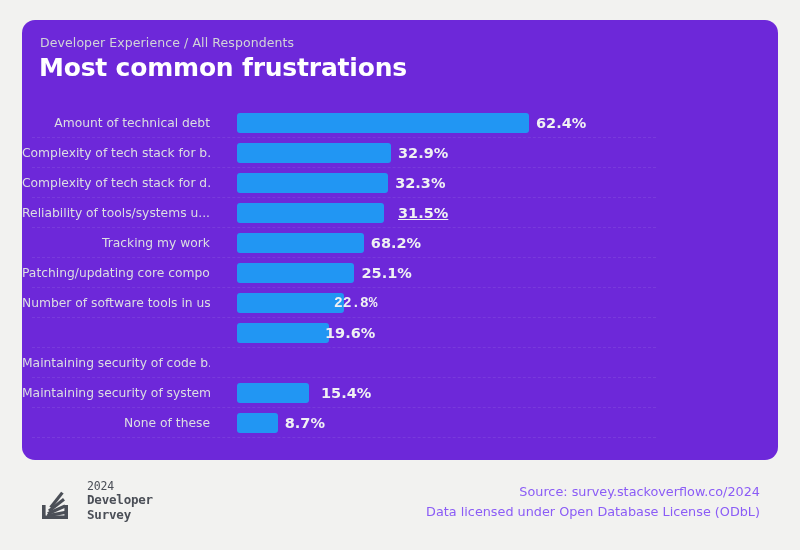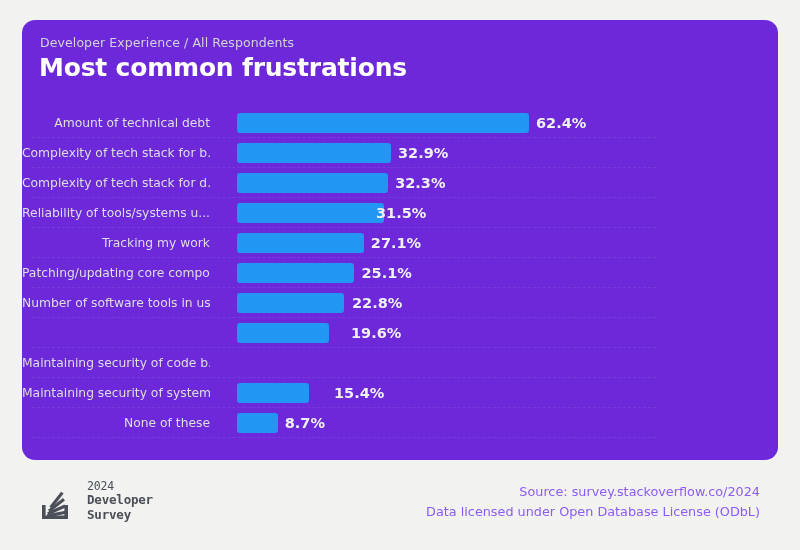--- a/index.html
+++ b/index.html
@@ -195,64 +195,64 @@
         <div class="bar-track">
           <div class="bar" style="width: 151.147px; background: rgb(33, 150, 243);"></div>
           <div class="bar-value" style="left: 151.147px;">32.3%</div>
         </div>
       </div>
       <div class="bar-row" style="top: 90px;">
         <div class="grid-line"></div>
         <div class="cat-label">Reliability of tools/systems u...</div>
         <div class="bar-track">
           <div class="bar" style="width: 147.404px; background: rgb(33, 150, 243);"></div>
-          <div class="bar-value" style="left: 132px;">31.5%</div>
+          <div class="bar-value" style="left: 154px; text-decoration: underline;">31.5%</div>
         </div>
       </div>
       <div class="bar-row" style="top: 120px;">
         <div class="grid-line"></div>
         <div class="cat-label">Tracking my work</div>
         <div class="bar-track">
           <div class="bar" style="width: 126.814px; background: rgb(33, 150, 243);"></div>
-          <div class="bar-value" style="left: 126.814px;">27.1%</div>
+          <div class="bar-value" style="left: 126.814px;">68.2%</div>
         </div>
       </div>
       <div class="bar-row" style="top: 150px;">
         <div class="grid-line"></div>
         <div class="cat-label">Patching/updating core compone...</div>
         <div class="bar-track">
           <div class="bar" style="width: 117.455px; background: rgb(33, 150, 243);"></div>
           <div class="bar-value" style="left: 117.455px;">25.1%</div>
         </div>
       </div>
       <div class="bar-row" style="top: 180px;">
         <div class="grid-line"></div>
         <div class="cat-label">Number of software tools in us...</div>
         <div class="bar-track">
           <div class="bar" style="width: 106.692px; background: rgb(33, 150, 243);"></div>
-          <div class="bar-value" style="left: 108px;">22.8%</div>
+          <div class="bar-value" style="left: 90px; font-family: Liberation Mono, monospace;">22.8%</div>
         </div>
       </div>
       <div class="bar-row" style="top: 210px;">
         <div class="grid-line"></div>
         <div class="bar-track">
           <div class="bar" style="width: 91.7179px; background: rgb(33, 150, 243);"></div>
-          <div class="bar-value" style="left: 107px;">19.6%</div>
+          <div class="bar-value" style="left: 81px;">19.6%</div>
         </div>
       </div>
       <div class="bar-row" style="top: 240px;">
         <div class="grid-line"></div>
         <div class="cat-label">Maintaining security of code b...</div>
       </div>
       <div class="bar-row" style="top: 270px;">
         <div class="grid-line"></div>
         <div class="cat-label">Maintaining security of system...</div>
         <div class="bar-track">
           <div class="bar" style="width: 72.0641px; background: rgb(33, 150, 243);"></div>
-          <div class="bar-value" style="left: 90px;">15.4%</div>
+          <div class="bar-value" style="left: 77px;">15.4%</div>
         </div>
       </div>
       <div class="bar-row" style="top: 300px;">
         <div class="grid-line"></div>
         <div class="cat-label">None of these</div>
         <div class="bar-track">
           <div class="bar" style="width: 40.7115px; background: rgb(33, 150, 243);"></div>
           <div class="bar-value" style="left: 40.7115px;">8.7%</div>
         </div>
       </div>

